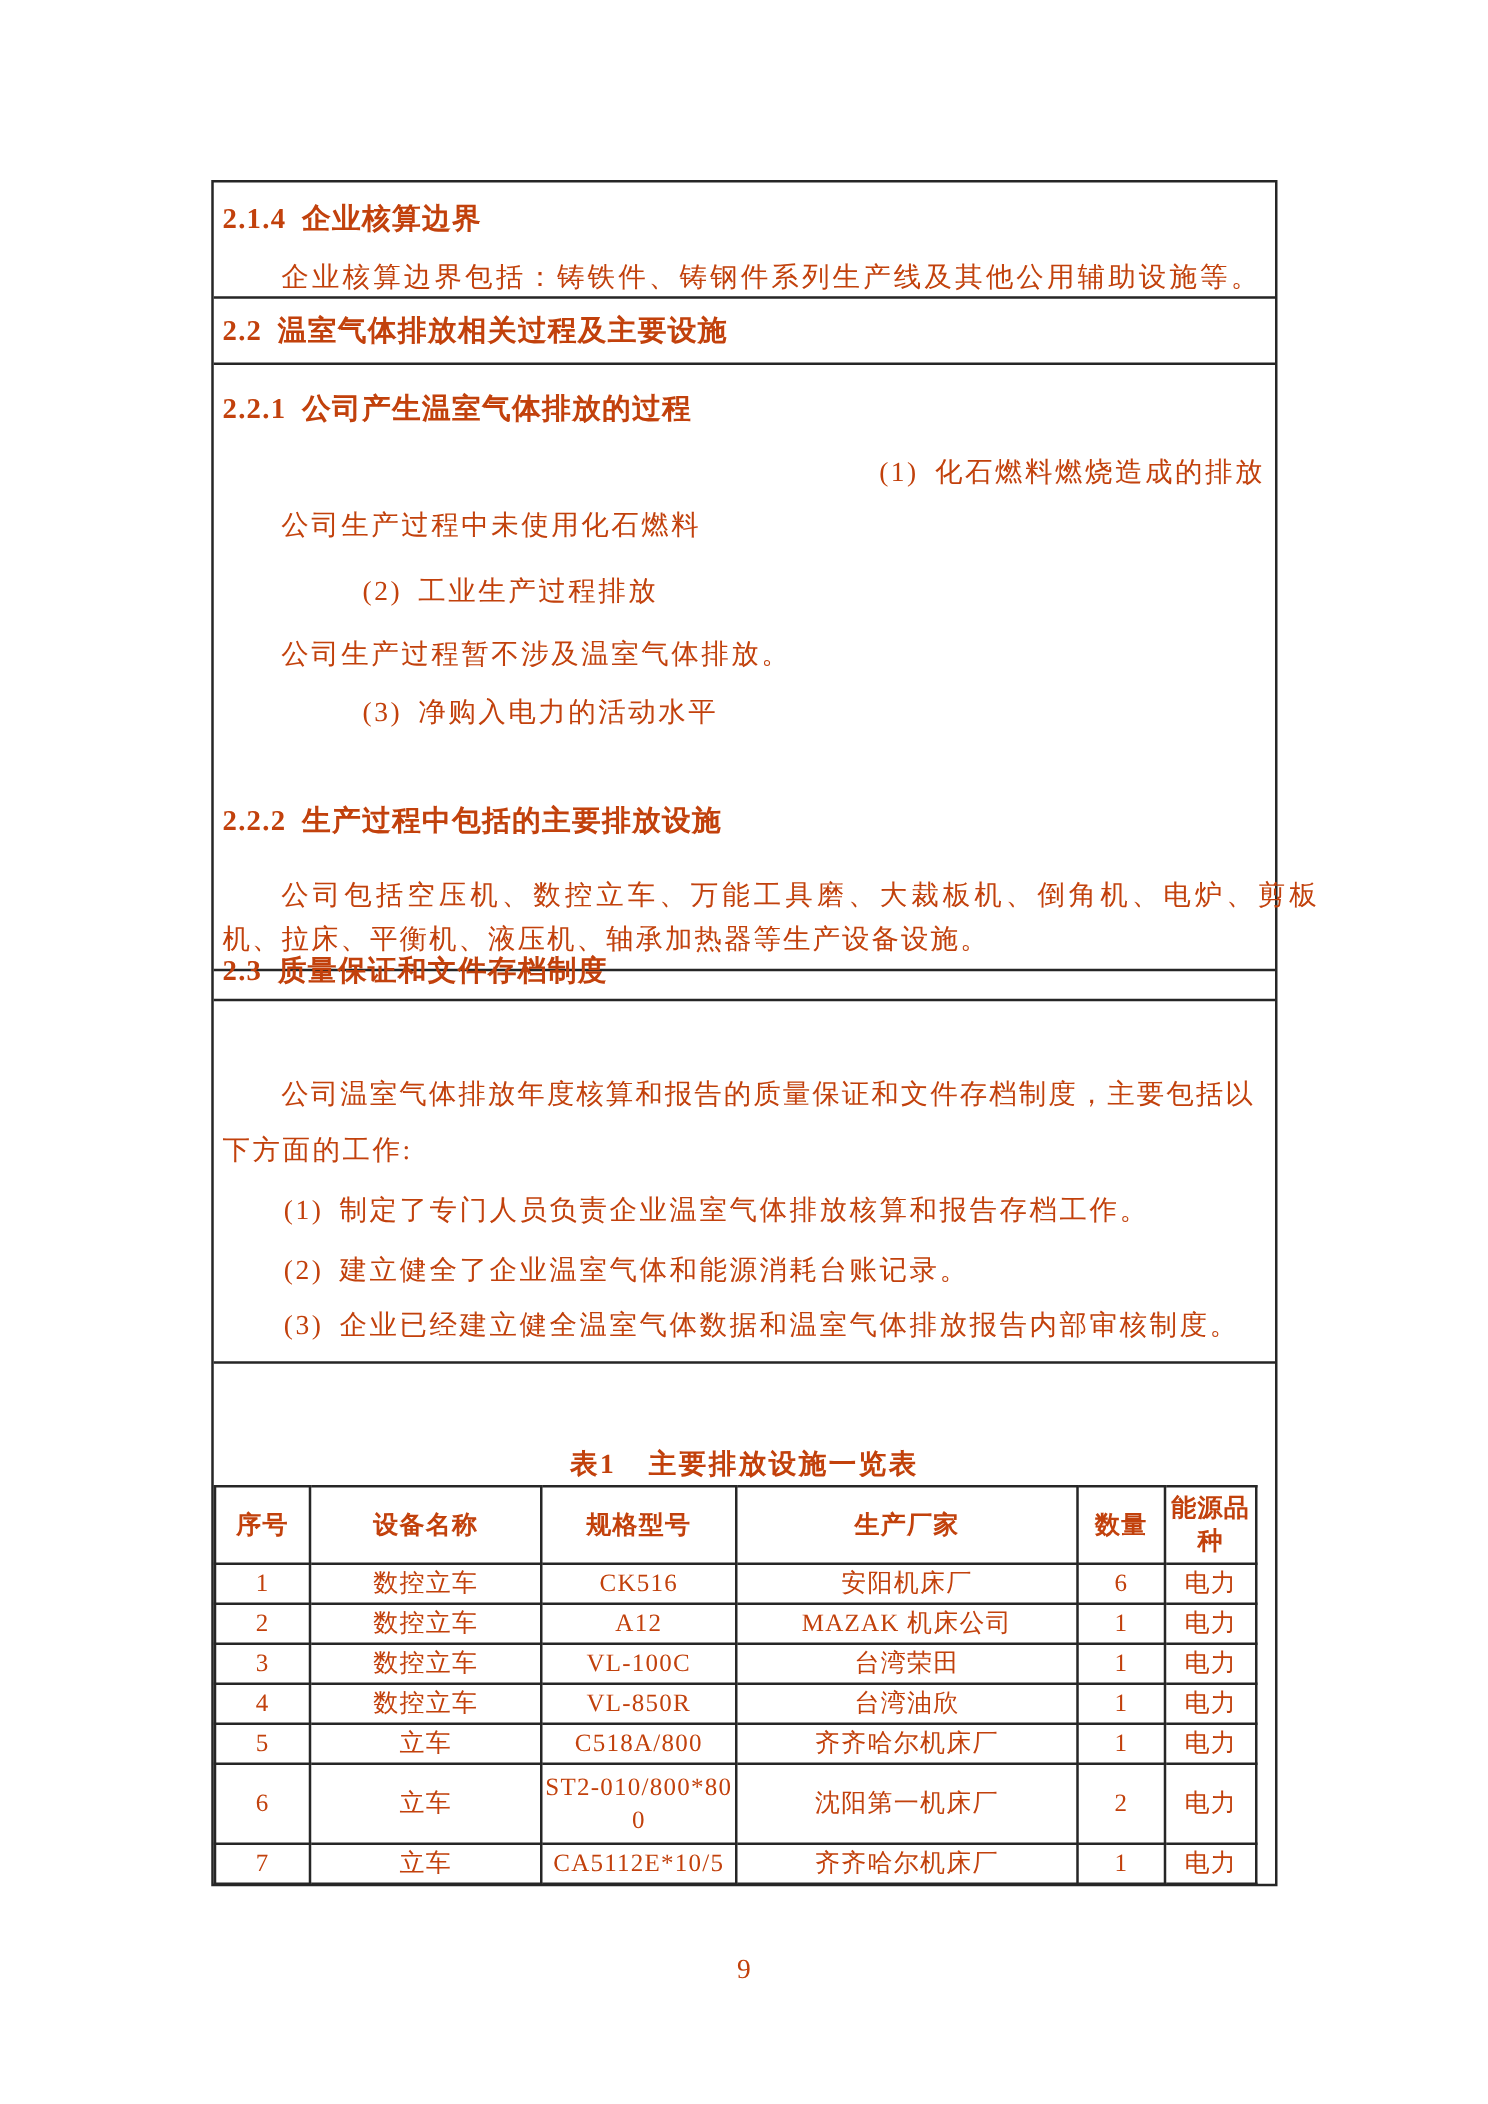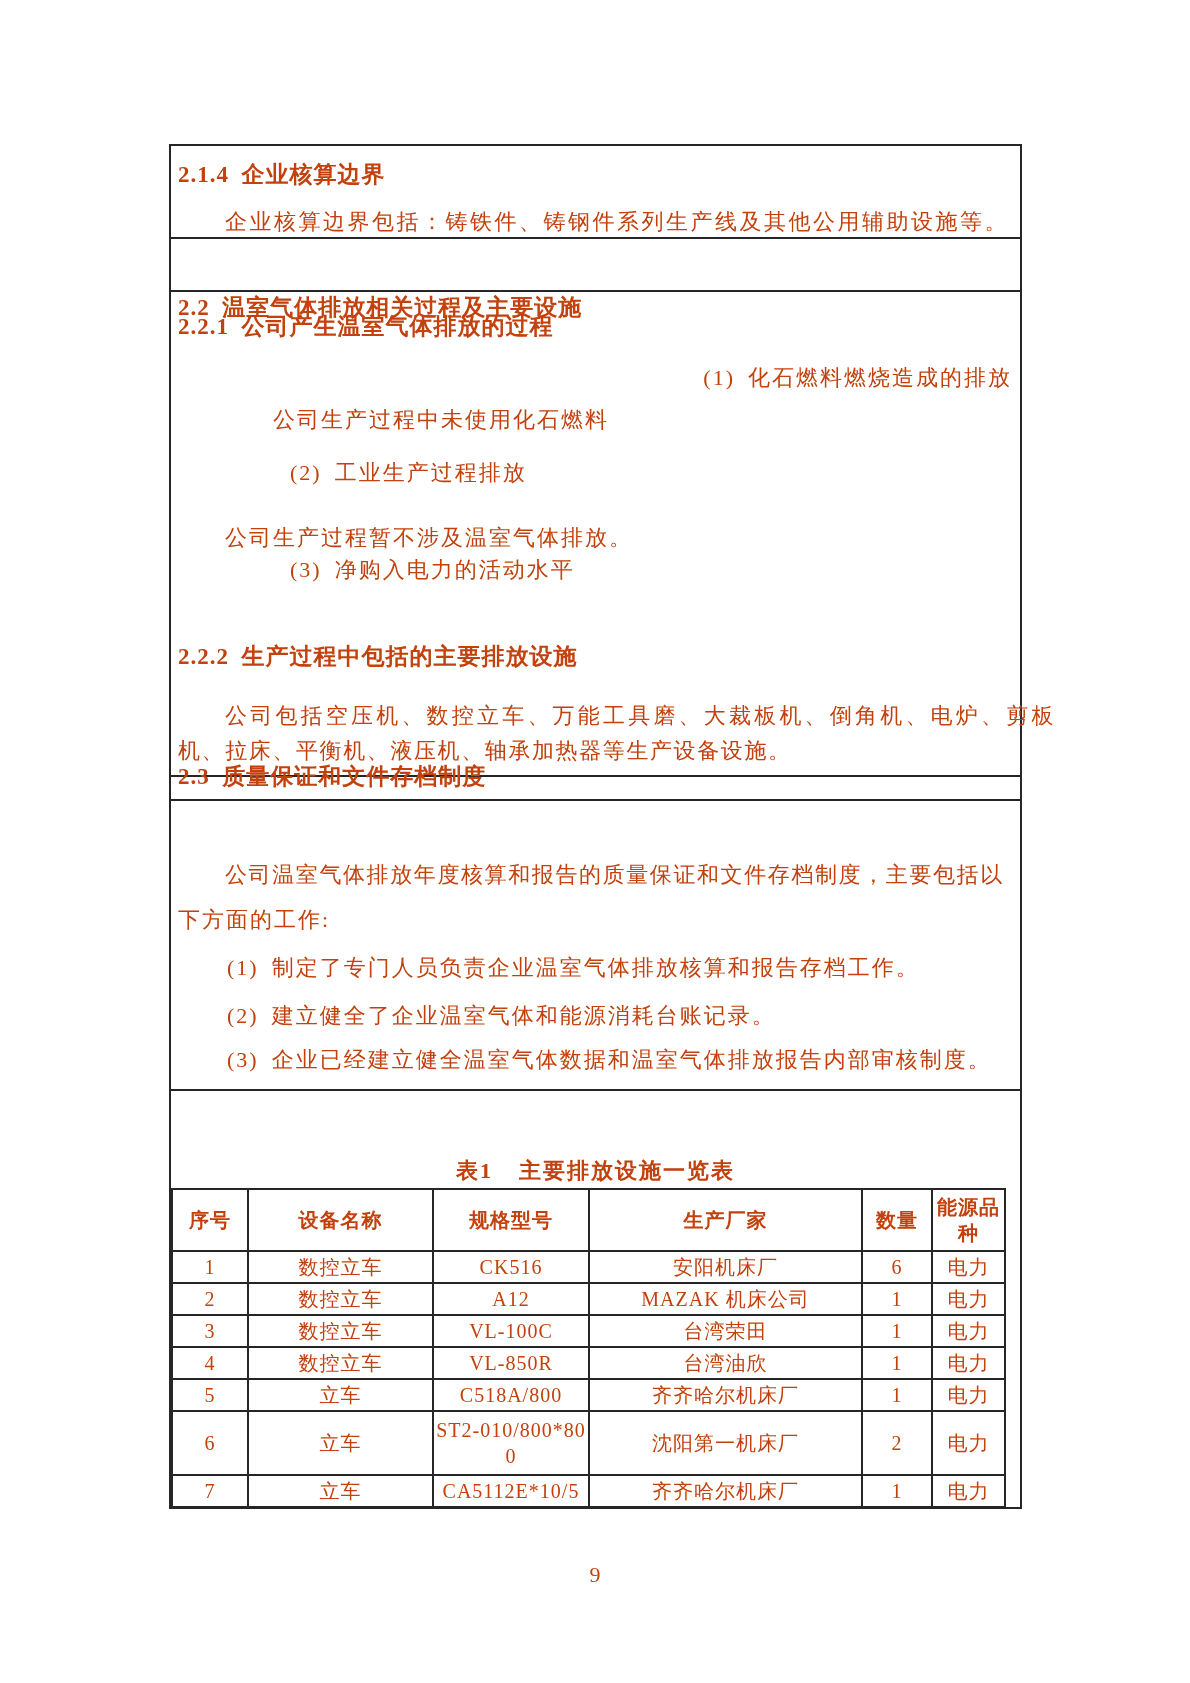--- a/index.html
+++ b/index.html
@@ -55,29 +55,29 @@
 
 <div class="page">
   <div class="doc">
 
     <div class="row bb" style="top:0; height:91px;">
       <div class="ln head" style="top:14px;">2.1.4 企业核算边界</div>
       <div class="ln indent ls-a" style="top:62px;">企业核算边界包括：铸铁件、铸钢件系列生产线及其他公用辅助设施等。</div>
     </div>
 
     <div class="row bb" style="top:93px; height:51px;">
-      <div class="ln head" style="top:11px;margin-top:43px;">2.2 温室气体排放相关过程及主要设施</div>
+      <div class="ln head" style="top:11px;">2.2 温室气体排放相关过程及主要设施</div>
     </div>
 
     <div class="row bb" style="top:146px; height:483px;">
       <div class="ln head" style="top:20px;">2.2.1 公司产生温室气体排放的过程</div>
       <div class="ln item-deep" style="top:72px;text-align:right;">(1) 化石燃料燃烧造成的排放</div>
-      <div class="ln indent" style="top:114px;margin-left:48px;">公司生产过程中未使用化石燃料</div>
+      <div class="ln indent" style="top:114px;">公司生产过程中未使用化石燃料</div>
       <div class="ln item-deep" style="top:167px;">(2) 工业生产过程排放</div>
-      <div class="ln indent" style="top:217px;margin-top:15px;">公司生产过程暂不涉及温室气体排放。</div>
+      <div class="ln indent" style="top:217px;">公司生产过程暂不涉及温室气体排放。</div>
       <div class="ln item-deep" style="top:264px;">(3) 净购入电力的活动水平</div>
       <div class="ln head" style="top:350px;">2.2.2 生产过程中包括的主要排放设施</div>
       <div class="ln indent ls-b" style="top:410px;">公司包括空压机、数控立车、万能工具磨、大裁板机、倒角机、电炉、剪板</div>
       <div class="ln ls-c" style="top:445px;">机、拉床、平衡机、液压机、轴承加热器等生产设备设施。</div>
     </div>
 
     <div class="row bb" style="top:602px; height:51px;">
       <div class="ln head" style="top:14px;">2.3 质量保证和文件存档制度</div>
     </div>
 

